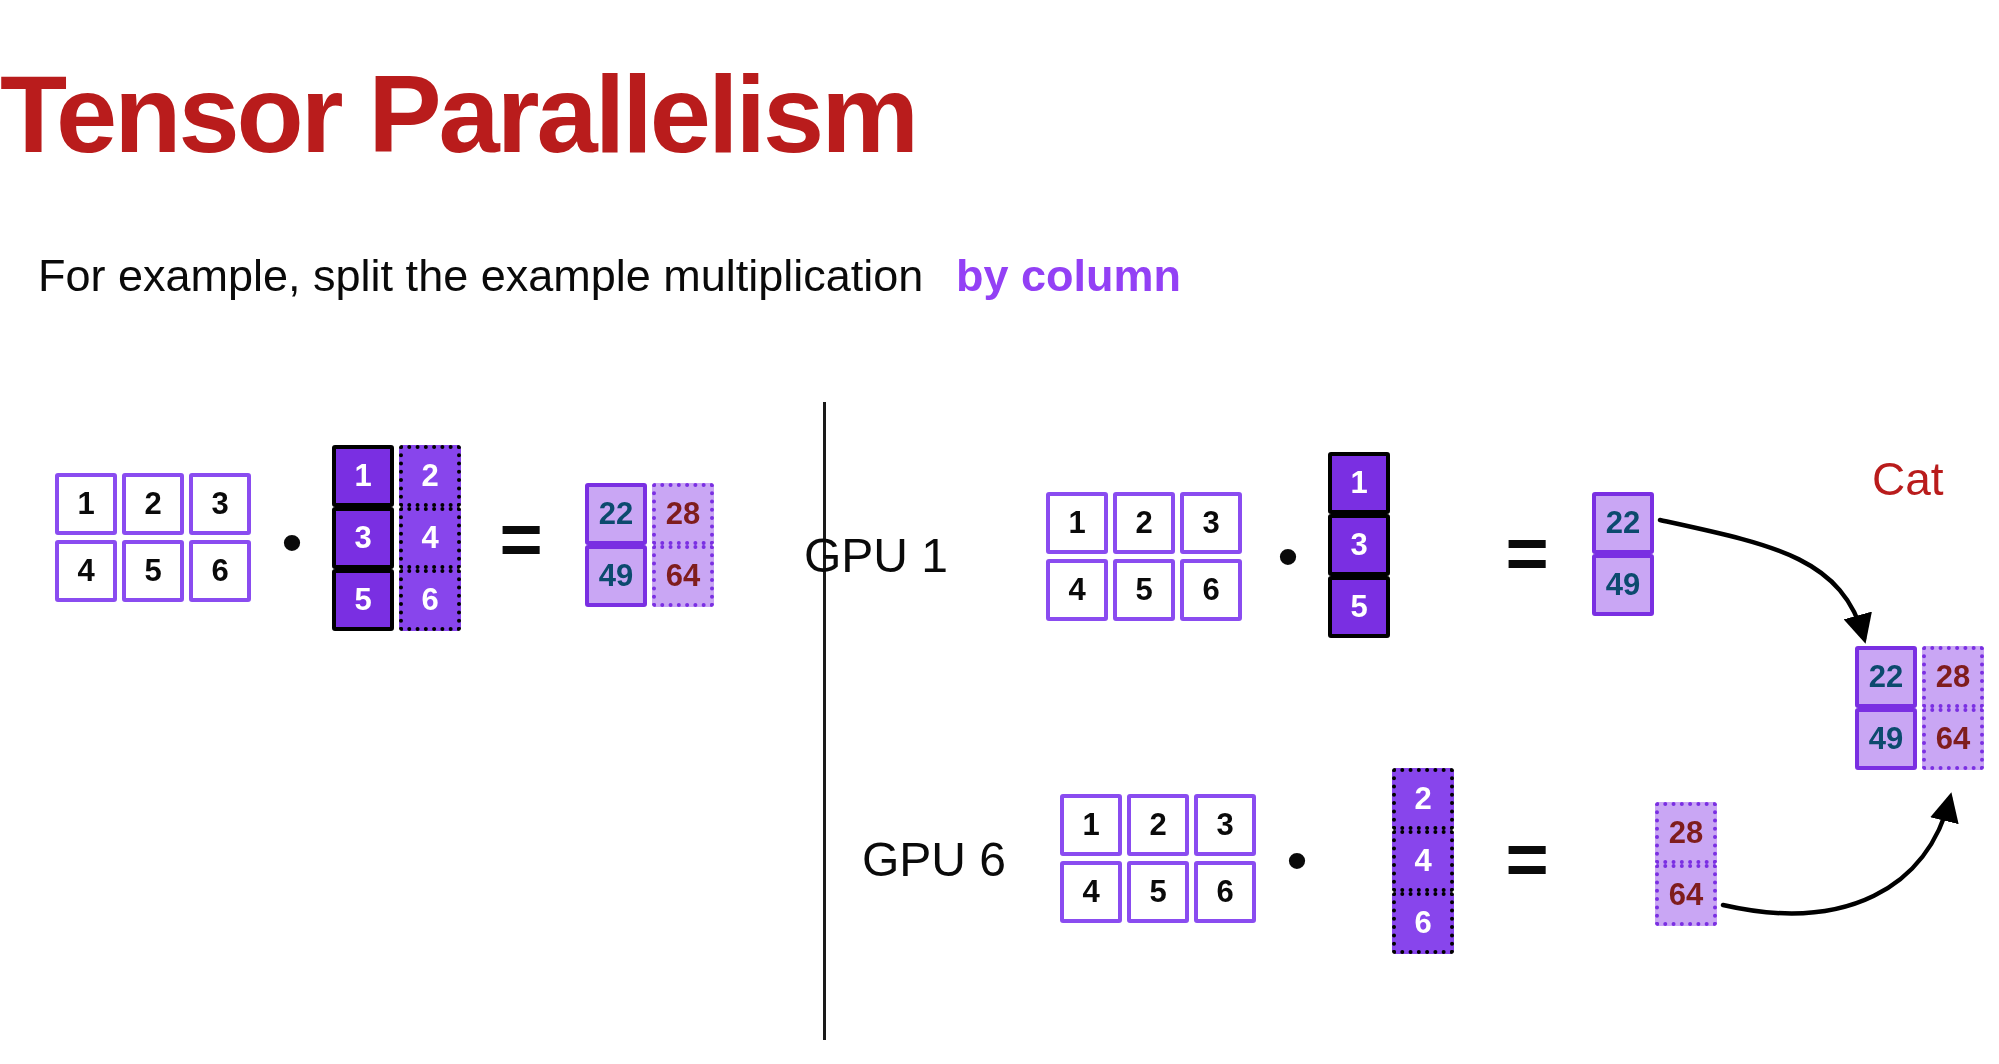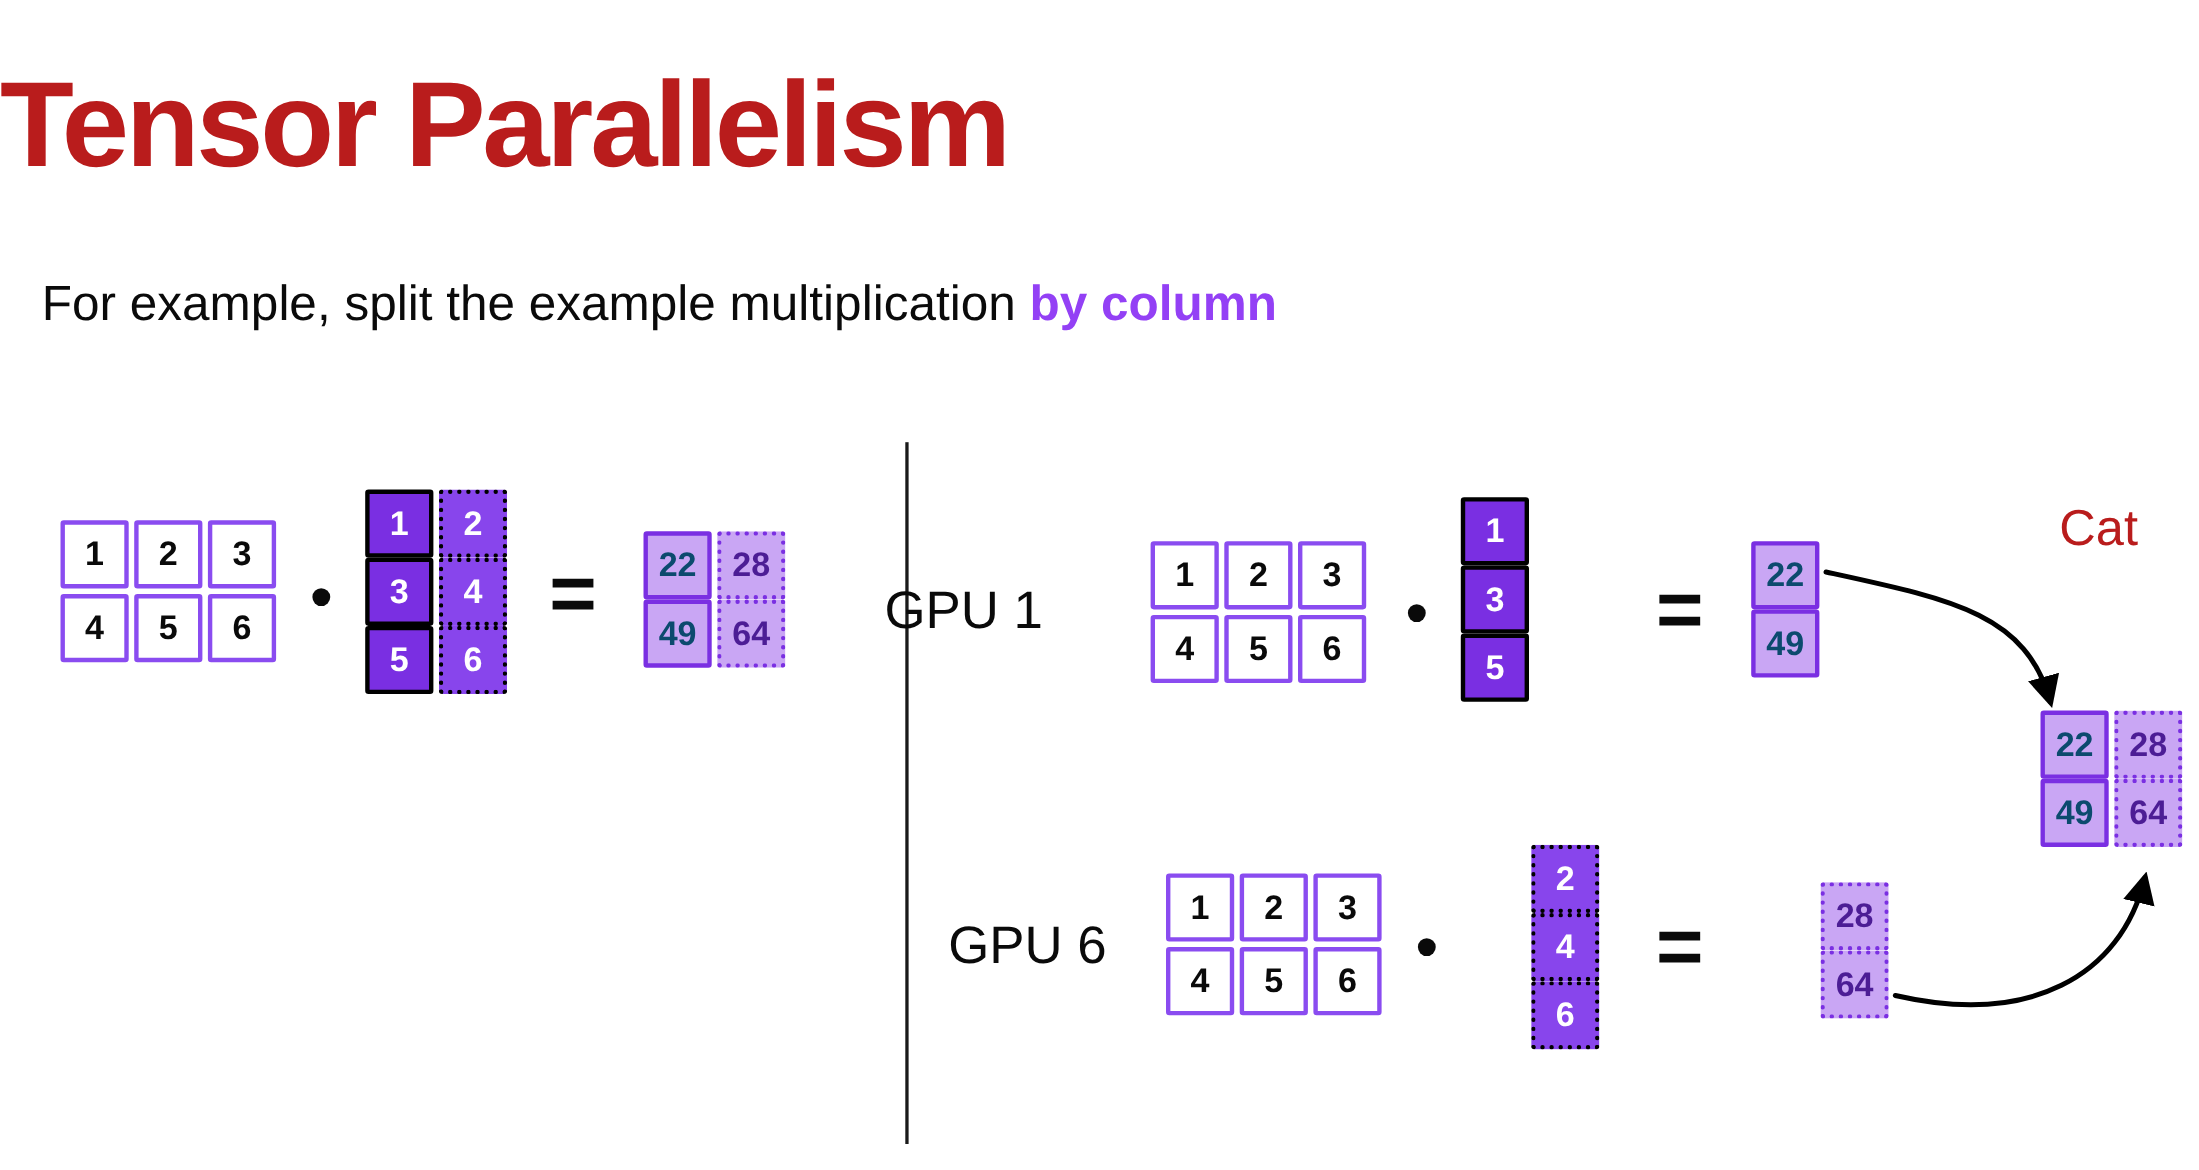--- a/index.html
+++ b/index.html
@@ -29,20 +29,21 @@
     position:absolute;
     left:38px; top:250px;
     font-size:45px;
     font-weight:500;
     color:#0a0a0a;
     white-space:nowrap;
   }
   .subtitle .hl {
     color:var(--highlight-text,#9340f5);
     font-weight:700;
+    margin-left:20px;
   }
 
   .divider {
     position:absolute;
     left:823px; top:402px;
     width:3px; height:638px;
     background:#1a1a1a;
   }
 
   .gpu-label {
@@ -97,21 +98,21 @@
     color:#ffffff;
   }
   .c-light {
     background:var(--accent-light,#c9a6f4);
     border:4px solid var(--accent-solid,#7a2fe2);
     color:#0c4a6e;
   }
   .c-light-dotted {
     background:var(--accent-light,#c9a6f4);
     border:4px dotted var(--accent-solid,#7a2fe2);
-    color:#4c1d95;
+    color:#7f1d1d;
   }
 
   
   .op {
     position:absolute;
     transform:translate(-50%,-50%);
     color:#0a0a0a;
     line-height:1;
     white-space:nowrap;
   }

